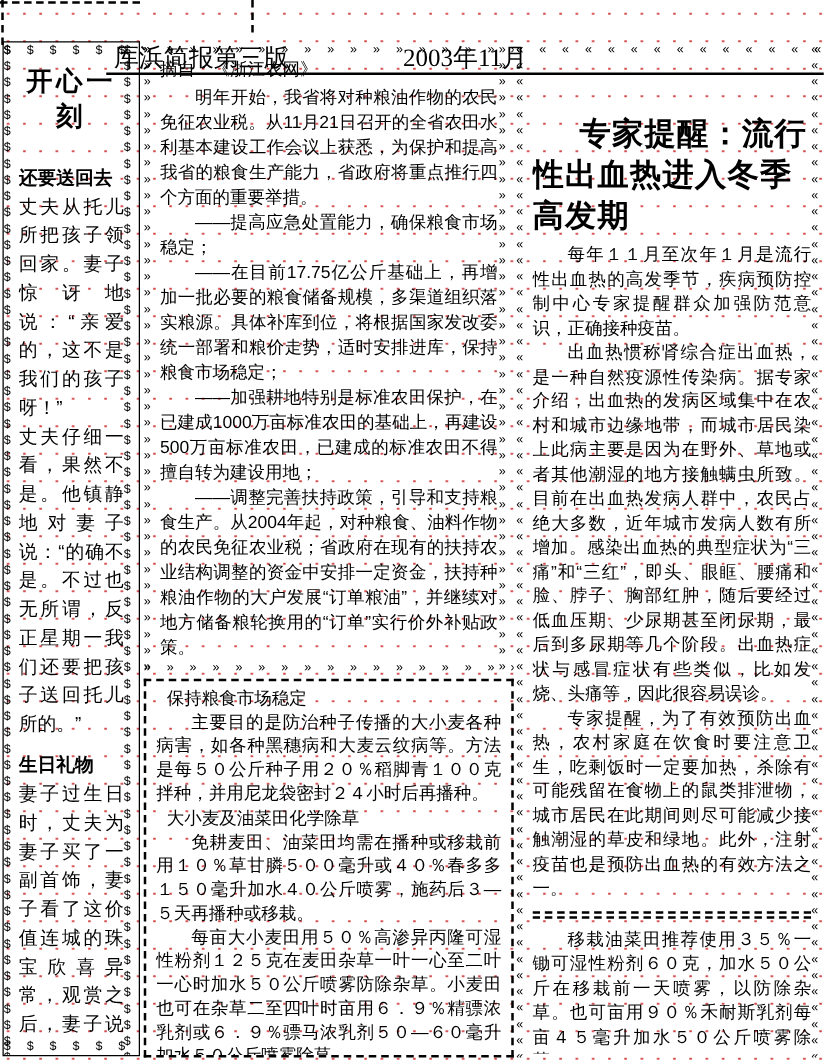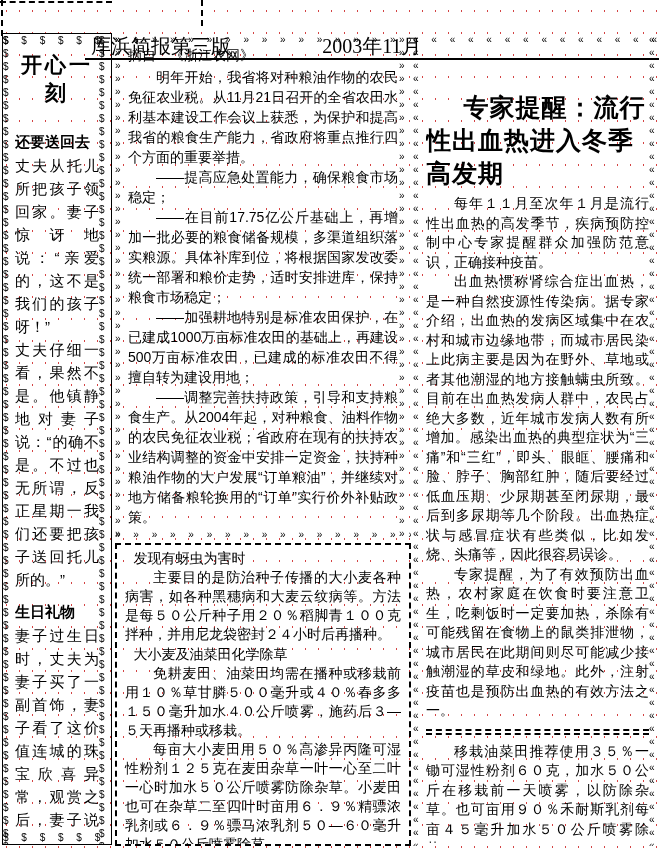--- a/index.html
+++ b/index.html
@@ -98,21 +98,21 @@
     <p class="source">摘自：《浙江农网》</p>
     <p class="body">明年开始，我省将对种粮油作物的农民免征农业税。从11月21日召开的全省农田水利基本建设工作会议上获悉，为保护和提高我省的粮食生产能力，省政府将重点推行四个方面的重要举措。</p>
     <p class="body">——提高应急处置能力，确保粮食市场稳定；</p>
     <p class="body">——在目前17.75亿公斤基础上，再增加一批必要的粮食储备规模，多渠道组织落实粮源。具体补库到位，将根据国家发改委统一部署和粮价走势，适时安排进库，保持粮食市场稳定；</p>
     <p class="body">——加强耕地特别是标准农田保护，在已建成1000万亩标准农田的基础上，再建设500万亩标准农田，已建成的标准农田不得擅自转为建设用地；</p>
     <p class="body">——调整完善扶持政策，引导和支持粮食生产。从2004年起，对种粮食、油料作物的农民免征农业税；省政府在现有的扶持农业结构调整的资金中安排一定资金，扶持种粮油作物的大户发展“订单粮油”，并继续对地方储备粮轮换用的“订单”实行价外补贴政策。</p>
   </div>
 </div>
 
 <div class="box mid-box2">
-  <div class="sub-head">发现有蚜虫为害时</div>
+  <div class="sub-head">保持粮食市场稳定</div>
   <p class="body">主要目的是防治种子传播的大小麦各种病害，如各种黑穗病和大麦云纹病等。方法是每５０公斤种子用２０％稻脚青１００克拌种，并用尼龙袋密封２４小时后再播种。</p>
   <div class="sub-head">大小麦及油菜田化学除草</div>
   <p class="body">免耕麦田、油菜田均需在播种或移栽前用１０％草甘膦５００毫升或４０％春多多１５０毫升加水４０公斤喷雾，施药后３—５天再播种或移栽。</p>
   <p class="body">每亩大小麦田用５０％高渗异丙隆可湿性粉剂１２５克在麦田杂草一叶一心至二叶一心时加水５０公斤喷雾防除杂草。小麦田也可在杂草二至四叶时亩用６．９％精骠浓乳剂或６．９％骠马浓乳剂５０—６０毫升加水５０公斤喷雾除草。</p>
 </div>
 
 <div class="box right-box">
   <div class="deco h top">« « « « « « « « « « « « « « « « « « « « « « « « « « « « « « « « « « « « « « « « « « « « « « « « « « « « « « « « « « « « « « « « « « « « « « « « « « « « « « « « « « « « « « « « « « « « « « « « « « « « « « « « « « « « « « « « « « « « « « « « « « « « « « « « « « « « « « « « « « « « « « « « « « « « « « « « « « « « « « « « « « « « « « « « « « « « « « « « « « « « « « « « « « « « « « « « « « « « « « « « « « « « « « « « « « « « « « « « « « « « « « « « « « « « « « « « « « « « « « « « « « « « « « « « « « « « « « « « « « « « « « « « « « « « « « « « « « « « « « « « « « « « « « « « « « « « « « « « « « « « </div>
   <div class="deco v lft">« « « « « « « « « « « « « « « « « « « « « « « « « « « « « « « « « « « « « « « « « « « « « « « « « « « « « « « « « « « « « « « « « « « « « « « « « « « « « « « « « « « « « « « « « « « « « « « « « « « « « « « « « « « « « « « « « « « « « « « « « « « « « « « « « « « « « « « « « « « « « « « « « « « « « « « « « « « « « « « « « « « « « « « « « « « « « « « « « « « « « « « « « « « « « « « « « « « « « « « « « « « « « « « « « « « « « « « « « « « « « « « « « « « « « « « « « « « « « « « « « « « « « « « « « « « « « « « « « « « « « « « « « « « « « « « « « « « « « « « « « « « « « « « « « « « « « « « « « « « « </div>
   <div class="deco v rgt">« « « « « « « « « « « « « « « « « « « « « « « « « « « « « « « « « « « « « « « « « « « « « « « « « « « « « « « « « « « « « « « « « « « « « « « « « « « « « « « « « « « « « « « « « « « « « « « « « « « « « « « « « « « « « « « « « « « « « « « « « « « « « « « « « « « « « « « « « « « « « « « « « « « « « « « « « « « « « « « « « « « « « « « « « « « « « « « « « « « « « « « « « « « « « « « « « « « « « « « « « « « « « « « « « « « « « « « « « « « « « « « « « « « « « « « « « « « « « « « « « « « « « « « « « « « « « « « « « « « « « « « « « « « « « « « « « « « « « « « « « « « « « « « « « « « « « « « « « « « « </div>

